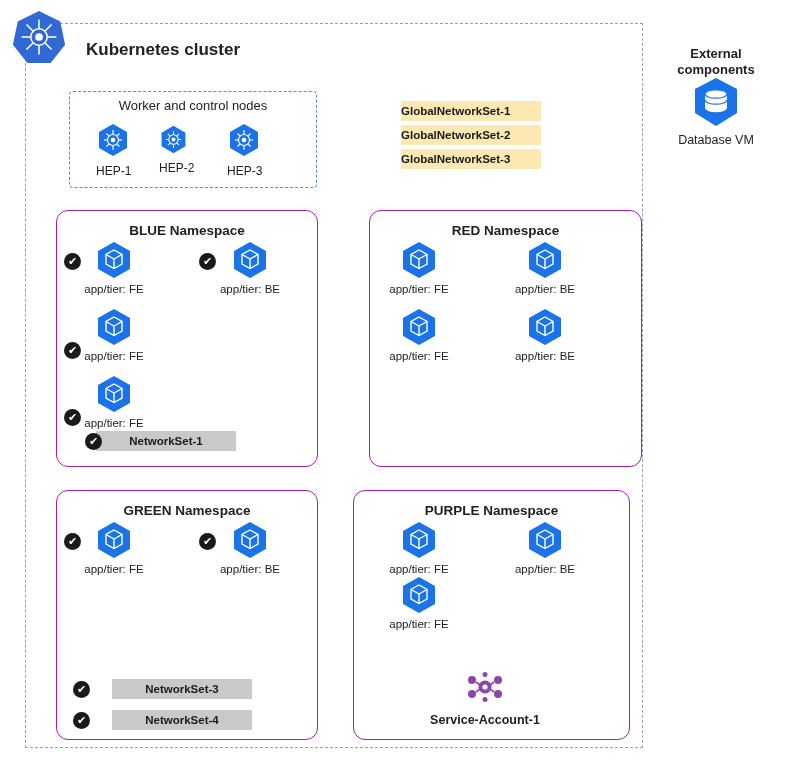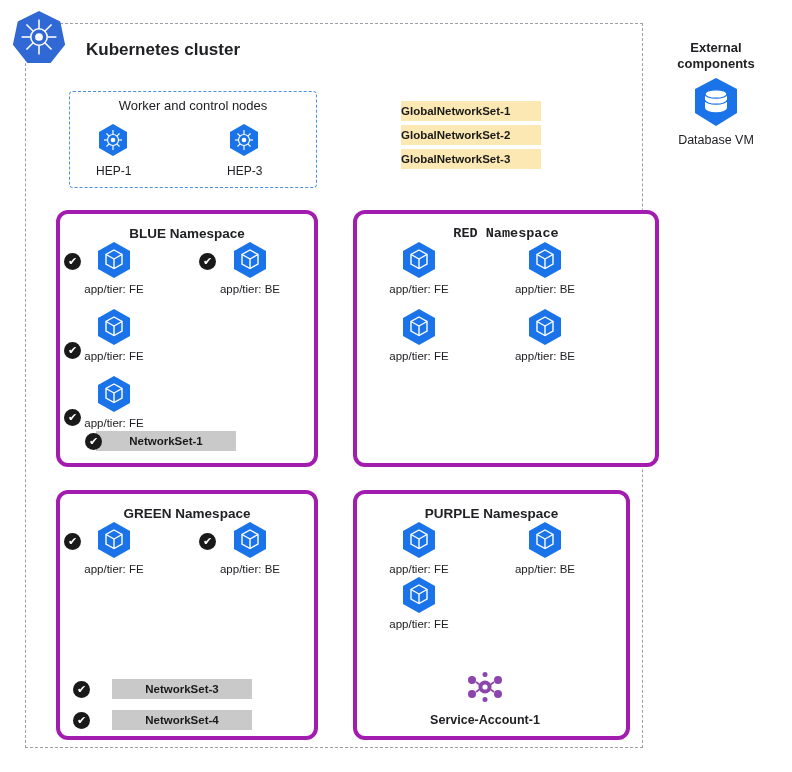--- a/index.html
+++ b/index.html
@@ -92,21 +92,21 @@
     line-height: 20px;
   }
   .gns-1 { top: 101px; }
   .gns-2 { top: 125px; }
   .gns-3 { top: 149px; }
 
   
   .ext-title {
     position: absolute;
     left: 660px;
-    top: 40px;
+    top: 46px;
     width: 112px;
     text-align: center;
     font-size: 13px;
     font-weight: bold;
     color: #202124;
     line-height: 16px;
   }
   .ext-db-icon {
     position: absolute;
     left: 692px;
@@ -120,36 +120,36 @@
     top: 133px;
     width: 120px;
     text-align: center;
     font-size: 12.5px;
     color: #202124;
   }
 
   
   .ns {
     position: absolute;
-    border: 4px solid #a21caf;
+    border: 1px solid #a21caf;
     border-radius: 12px;
     box-sizing: border-box;
     background: #ffffff;
   }
   .ns-title {
     position: absolute;
     width: 100%;
     text-align: center;
     top: 12px;
     font-size: 13.5px;
     font-weight: bold;
     color: #202124;
   }
   .ns-blue   { left: 56px;  top: 210px; width: 262px; height: 257px; }
-  .ns-red    { left: 353px; top: 210px; width: 306px; height: 257px; font-family: Liberation Mono, monospace; }
+  .ns-red    { left: 369px; top: 210px; width: 273px; height: 257px; }
   .ns-green  { left: 56px;  top: 490px; width: 262px; height: 250px; }
   .ns-purple { left: 353px; top: 490px; width: 277px; height: 250px; }
 
   
   .pod {
     position: absolute;
     width: 96px;
     text-align: center;
   }
   .pod-icon {
@@ -249,20 +249,38 @@
         <line x1="10.5" y1="11.5" x2="13.2" y2="14.2"></line>
         <line x1="20.8" y1="21.8" x2="23.5" y2="24.5"></line>
         <line x1="23.5" y1="11.5" x2="20.8" y2="14.2"></line>
         <line x1="13.2" y1="21.8" x2="10.5" y2="24.5"></line>
       </g>
       <circle cx="17" cy="18" r="2.3" fill="#ffffff"></circle>
     </svg>
     <div class="hep-label">HEP-1</div>
   </div>
 
+  <div class="hep" style="left:159px; top:124px;">
+    <svg width="29" height="31" viewBox="0 0 34 36">
+      <polygon points="17,2 31,10 31,26 17,34 3,26 3,10" fill="#1a73e8"></polygon>
+      <g stroke="#ffffff" stroke-width="1.2" fill="none">
+        <circle cx="17" cy="18" r="5.5"></circle>
+        <line x1="17" y1="8" x2="17" y2="12.5"></line>
+        <line x1="17" y1="23.5" x2="17" y2="28"></line>
+        <line x1="8" y1="18" x2="11.5" y2="18"></line>
+        <line x1="22.5" y1="18" x2="26" y2="18"></line>
+        <line x1="10.5" y1="11.5" x2="13.2" y2="14.2"></line>
+        <line x1="20.8" y1="21.8" x2="23.5" y2="24.5"></line>
+        <line x1="23.5" y1="11.5" x2="20.8" y2="14.2"></line>
+        <line x1="13.2" y1="21.8" x2="10.5" y2="24.5"></line>
+      </g>
+      <circle cx="17" cy="18" r="2.3" fill="#ffffff"></circle>
+    </svg>
+    <div class="hep-label">HEP-2</div>
+  </div>
 
   <div class="hep" style="left:227px; top:122px;">
     <svg width="34" height="36" viewBox="0 0 34 36">
       <polygon points="17,2 31,10 31,26 17,34 3,26 3,10" fill="#1a73e8"></polygon>
       <g stroke="#ffffff" stroke-width="1.2" fill="none">
         <circle cx="17" cy="18" r="5.5"></circle>
         <line x1="17" y1="8" x2="17" y2="12.5"></line>
         <line x1="17" y1="23.5" x2="17" y2="28"></line>
         <line x1="8" y1="18" x2="11.5" y2="18"></line>
         <line x1="22.5" y1="18" x2="26" y2="18"></line>

